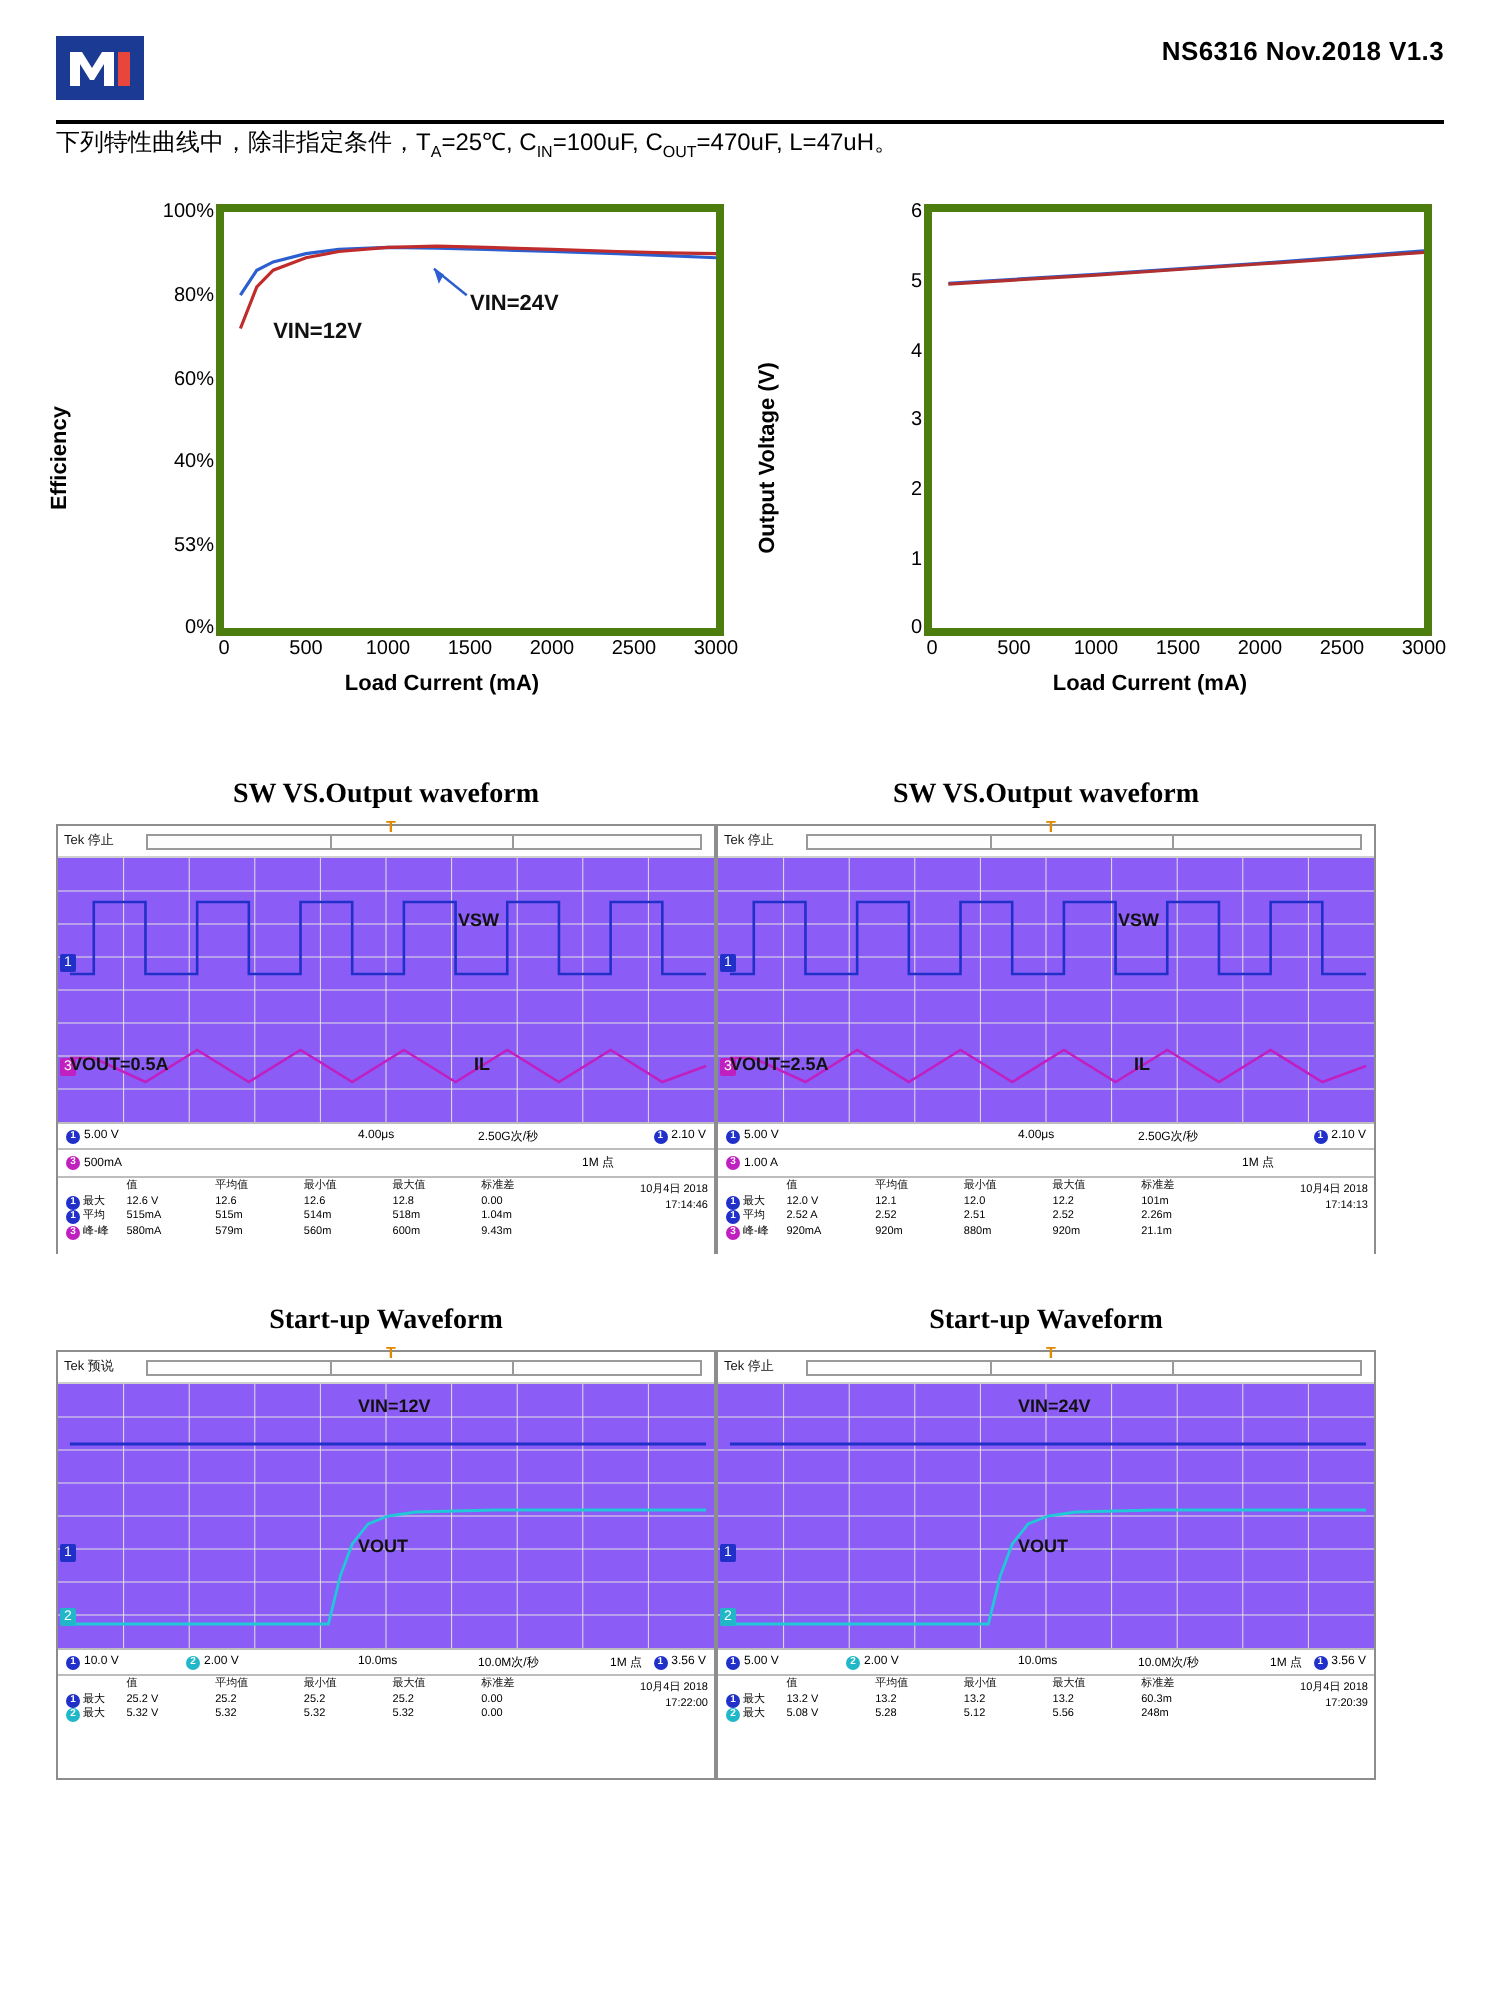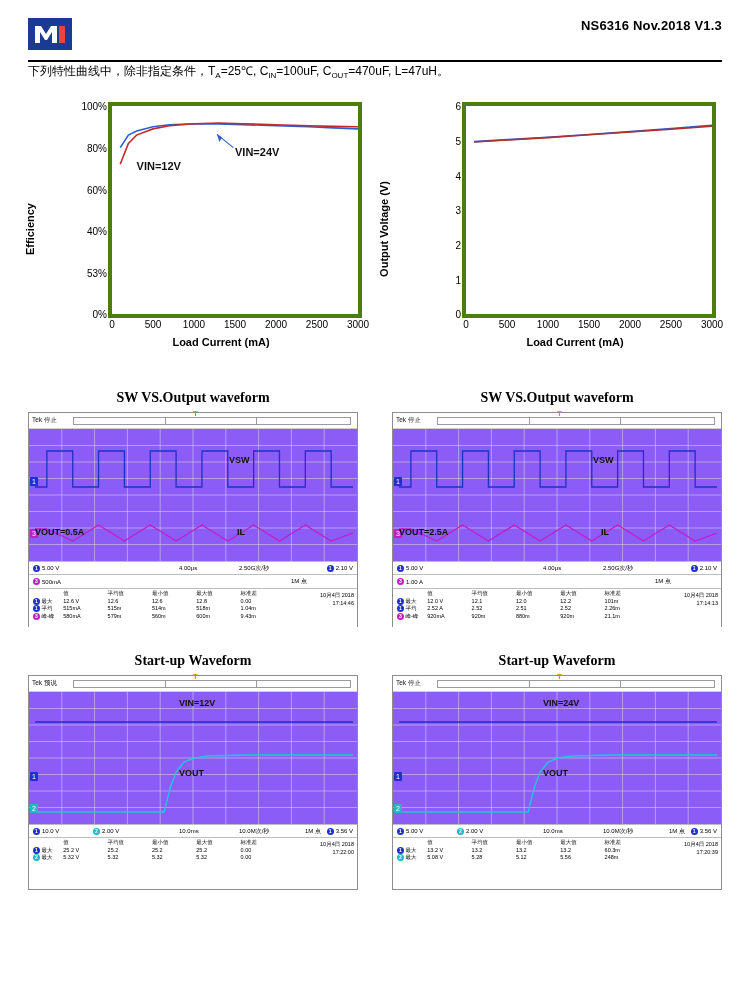--- a/index.html
+++ b/index.html
@@ -56,21 +56,21 @@
     position:absolute; top:100%; margin-top:5px;
     font-size:10px; transform:translateX(-50%); white-space:nowrap;
   }
   .xlab {
     position:absolute; left:52px; right:6px; bottom:16px;
     text-align:center; font-size:11px; font-weight:bold;
   }
   .annot { position:absolute; font-size:11px; font-weight:bold; white-space:nowrap; }
 
   
-  .scope-row { display:flex; justify-content:space-between; margin-top:26px; }
+  .scope-row { display:flex; justify-content:flex-start; margin-top:26px; }
   .scope-block { width:330px; }
   .scope-title {
     text-align:center; font-size:14px; font-weight:bold;
     font-family:"Liberation Serif", serif;
     margin-bottom:6px;
   }
   .scope {
     position:relative; width:330px; height:215px;
     border:1px solid #8d8d8d; background:#fff;
   }

